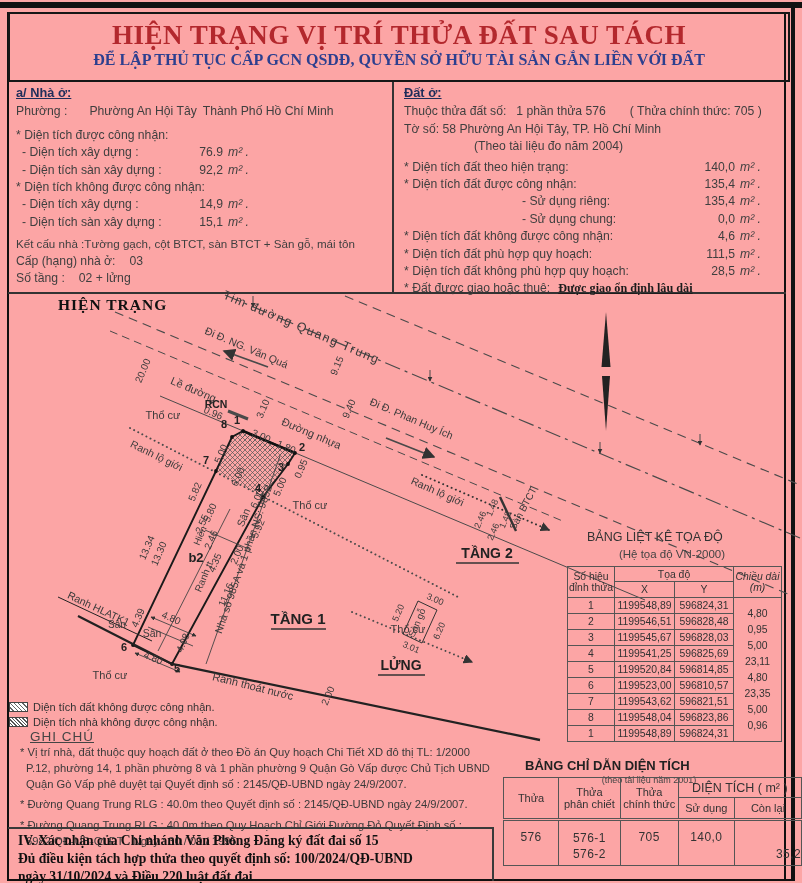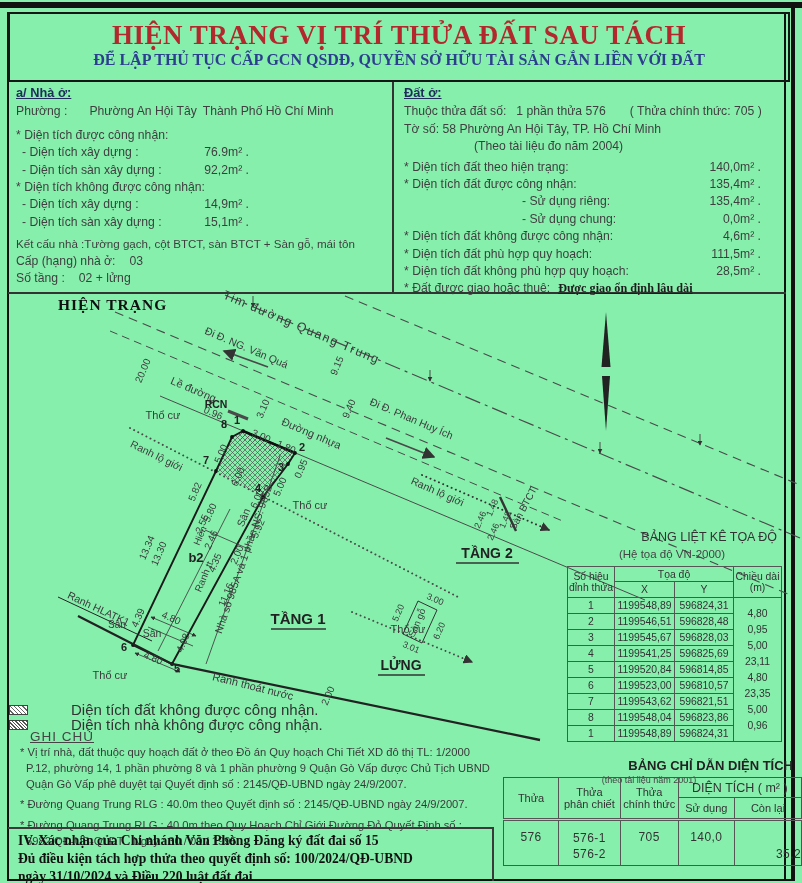--- a/index.html
+++ b/index.html
@@ -1,37 +1,37 @@
 <!DOCTYPE html>
 <html><head>
 <meta charset="utf-8">
 <style>
   html,body{margin:0;padding:0;background:#e8e8e8;}
-  .page{position:relative;width:802px;height:883px;background:#86efac;overflow:hidden;
+  .page{position:relative;width:802px;height:883px;background:#fca5a5;overflow:hidden;
         font-family:"Liberation Sans",sans-serif;color:#3f3f3f;}
   .abs{position:absolute;}
   .bar{background:#111;}
   
   .hdr-title{font-family:"Liberation Serif",serif;font-weight:bold;font-size:27px;color:#b3282d;
              text-align:center;letter-spacing:.5px;white-space:nowrap;}
   .hdr-sub{font-family:"Liberation Serif",serif;font-weight:bold;font-size:16px;color:#2c3f8f;
            text-align:center;white-space:nowrap;}
   
   .info{font-size:12.2px;line-height:17.4px;}
   .sec-head{font-weight:bold;color:#1f2d5a;text-decoration:underline;font-size:12.8px;margin-bottom:2px;}
   .irow{display:flex;white-space:nowrap;}
   .irow .lbl{flex:0 0 auto;}
   .irow .fill{flex:1 1 auto;}
   .irow .val{flex:0 0 58px;text-align:right;}
-  .irow .unit{flex:0 0 36px;}
+  .irow .unit{flex:0 0 36px;padding-left:5px;font-style:italic;}
   .gap6{height:6px;} .gap4{height:4px;} .gap3{height:3px;}
   .ind{padding-left:6px;}
   .bserif{font-family:"Liberation Serif",serif;font-weight:bold;color:#1c1c1c;}
   
-  .legend-row{display:flex;align-items:center;font-size:15px;color:#333;white-space:nowrap;gap:38px;}
+  .legend-row{display:flex;align-items:center;font-size:11px;color:#333;white-space:nowrap;}
   .sw{width:17px;height:8px;border:1px solid #444;margin-right:5px;flex:0 0 auto;}
   .sw-d{background:repeating-linear-gradient(45deg,#fff 0 2px,#666 2px 3px);}
   .sw-x{background:repeating-linear-gradient(45deg,#fff 0 1.5px,#555 1.5px 2.5px),
                repeating-linear-gradient(-45deg,#fff 0 1.5px,#555 1.5px 2.5px);}
   .ghichu{font-size:13.5px;color:#444;letter-spacing:1px;text-decoration:underline;}
   .notes{font-size:11.2px;color:#3a3a3a;line-height:15.8px;}
   .notes .np{margin-bottom:5px;}
   
   .sec4{font-family:"Liberation Serif",serif;font-weight:bold;font-size:13.6px;color:#111;line-height:18px;}
   
@@ -39,21 +39,21 @@
   .coord-table td,.coord-table th{border:1px solid #555;font-weight:normal;text-align:center;
         font-size:10.4px;color:#333;padding:0;}
   .coord-table{border:1.5px solid #444;}
   .coord-table .hr1{height:15px;} .coord-table .hr2{height:16px;}
   .coord-table .dr{height:16px;}
   .hdr-dbl{border-bottom:3px double #555 !important;}
   .len-cell{position:relative;width:47px;}
   .len-v{position:absolute;left:0;width:100%;height:16px;line-height:16px;text-align:center;}
   .area-table td,.area-table th{border:1px solid #555;font-weight:normal;color:#333;text-align:center;padding:0;}
   .area-table{border:1.5px solid #444;}
-  .tbl-title{font-weight:bold;color:#222;text-align:right;}
+  .tbl-title{font-weight:bold;color:#222;text-align:left;margin-left:20px;}
   .tbl-sub{text-align:center;color:#444;}
   
   .map-title{font-family:"Liberation Serif",serif;font-weight:bold;font-size:15.5px;color:#111;letter-spacing:1px;}
   svg text{font-family:"Liberation Sans",sans-serif;fill:#3b3b3b;text-anchor:middle;}
   svg text.b{font-weight:bold;fill:#222;}
 </style>
 </head>
 <body>
 
 <div class="page">
@@ -367,21 +367,21 @@
   <div class="abs tbl-title" style="left:567px;top:530px;width:210px;font-size:12.5px;font-weight:normal;color:#333;">BẢNG LIỆT KÊ TỌA ĐỘ</div>
   <div class="abs tbl-sub" style="left:567px;top:548px;width:210px;font-size:11.5px;">(Hệ tọa độ VN-2000)</div>
 
   <table class="coord-table abs" style="left:567px;top:566px;">
     <tbody>
         <tr class="hr1">
       <th rowspan="2" style="width:46px;">
         <span>Số hiệu</span><br><span>đỉnh thửa</span>
       </th>
       <th colspan="2">Tọa độ</th>
-      <th rowspan="2" style="width:47px;">
+      <th rowspan="2" style="width:47px;font-style:italic;">
         <span>Chiều dài</span><br><span>(m)</span>
       </th>
     </tr>
     <tr class="hr2">
       <th style="width:59px;">X</th>
       <th style="width:58px;">Y</th>
     </tr>
     <tr class="dr">
       <td>1</td>
           <td>1199548,89</td>

